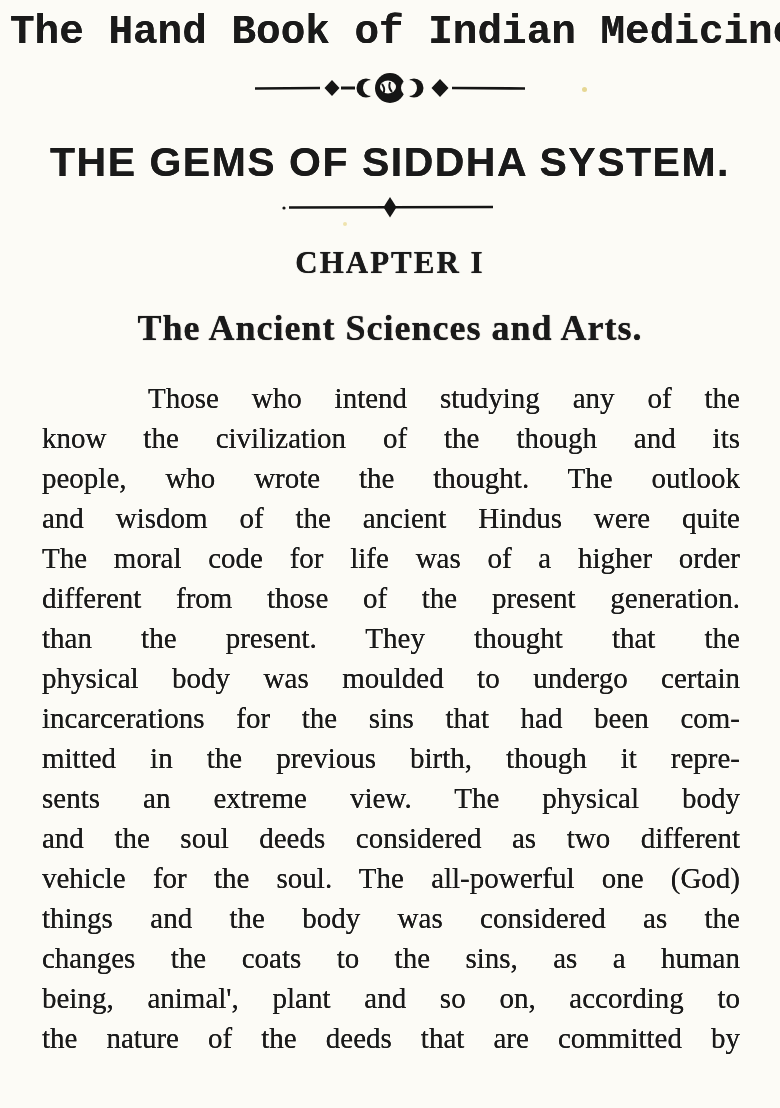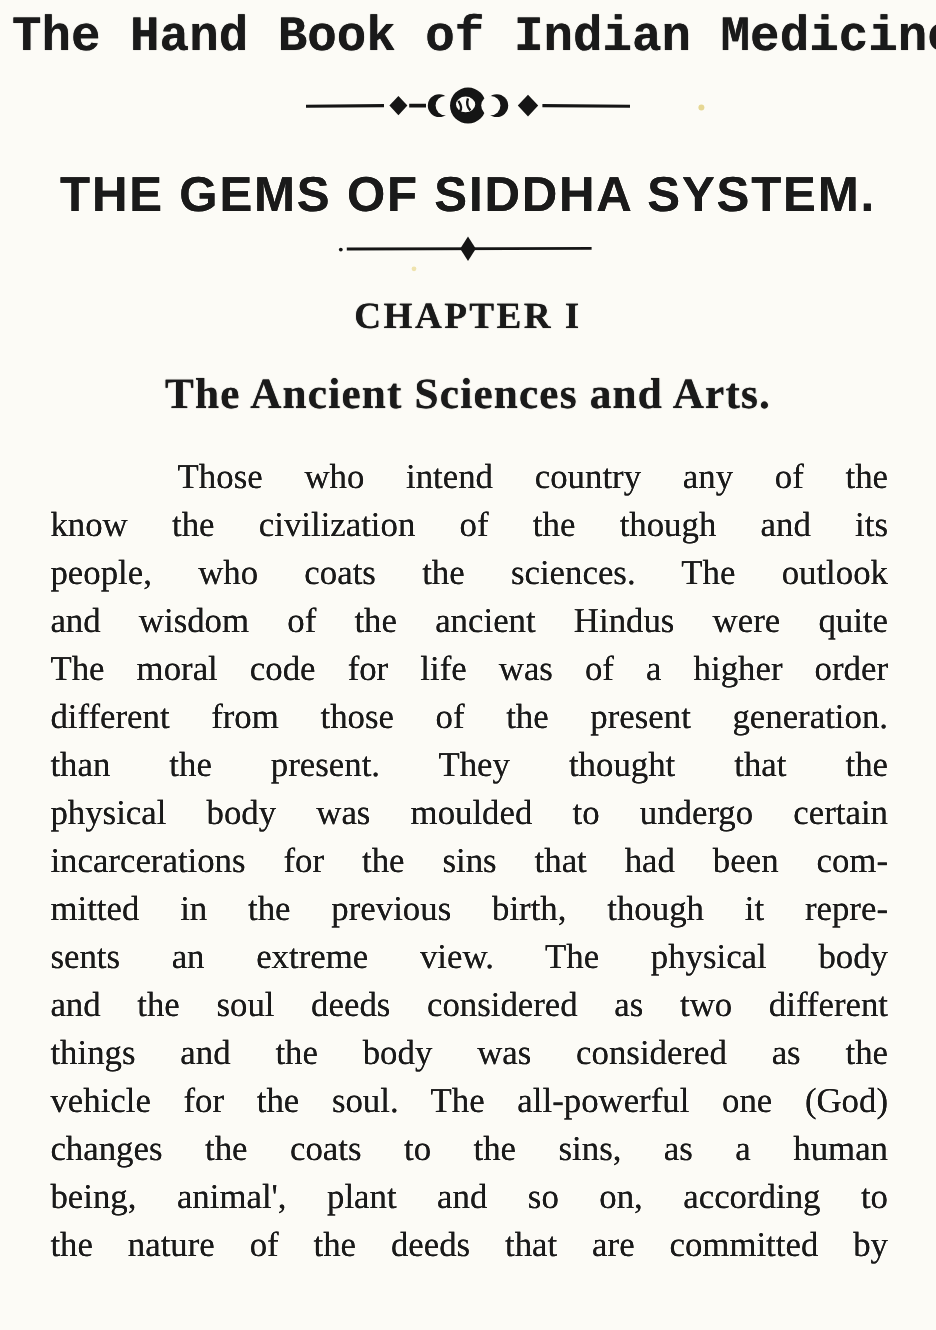--- a/index.html
+++ b/index.html
@@ -124,34 +124,34 @@
     <circle cx="3" cy="12" r="1.6" fill="#151515"></circle>
     <line x1="8" y1="11.5" x2="212" y2="11" stroke="#151515" stroke-width="2.4"></line>
     <polygon points="109,1 115.5,11.3 109,21.5 102.5,11.3" fill="#151515"></polygon>
   </svg>
 
   <h3 class="chapter-heading">CHAPTER I</h3>
 
   <h4 class="section-heading">The Ancient Sciences and Arts.</h4>
 
   <div class="body-text" id="body-lines">
-      <div class="body-line indent">Those who intend country any of the</div>
+      <div class="body-line indent">Those who intend studying any of the</div>
       <div class="body-line">know the civilization of the though and its</div>
-      <div class="body-line">people, who coats the sciences. The outlook</div>
+      <div class="body-line">people, who wrote the thought. The outlook</div>
       <div class="body-line">and wisdom of the ancient Hindus were quite</div>
       <div class="body-line">The moral code for life was of a higher order</div>
       <div class="body-line">different from those of the present generation.</div>
       <div class="body-line">than the present. They thought that the</div>
       <div class="body-line">physical body was moulded to undergo certain</div>
       <div class="body-line">incarcerations for the sins that had been com-</div>
       <div class="body-line">mitted in the previous birth, though it repre-</div>
       <div class="body-line">sents an extreme view. The physical body</div>
       <div class="body-line">and the soul deeds considered as two different</div>
+      <div class="body-line">vehicle for the soul. The all-powerful one (God)</div>
       <div class="body-line">things and the body was considered as the</div>
-      <div class="body-line">vehicle for the soul. The all-powerful one (God)</div>
       <div class="body-line">changes the coats to the sins, as a human</div>
       <div class="body-line">being, animal', plant and so on, according to</div>
       <div class="body-line">the nature of the deeds that are committed by</div>
     </div>
 
   <span class="speck speck-1"></span>
   <span class="speck speck-2"></span>
 
 </div>
 

